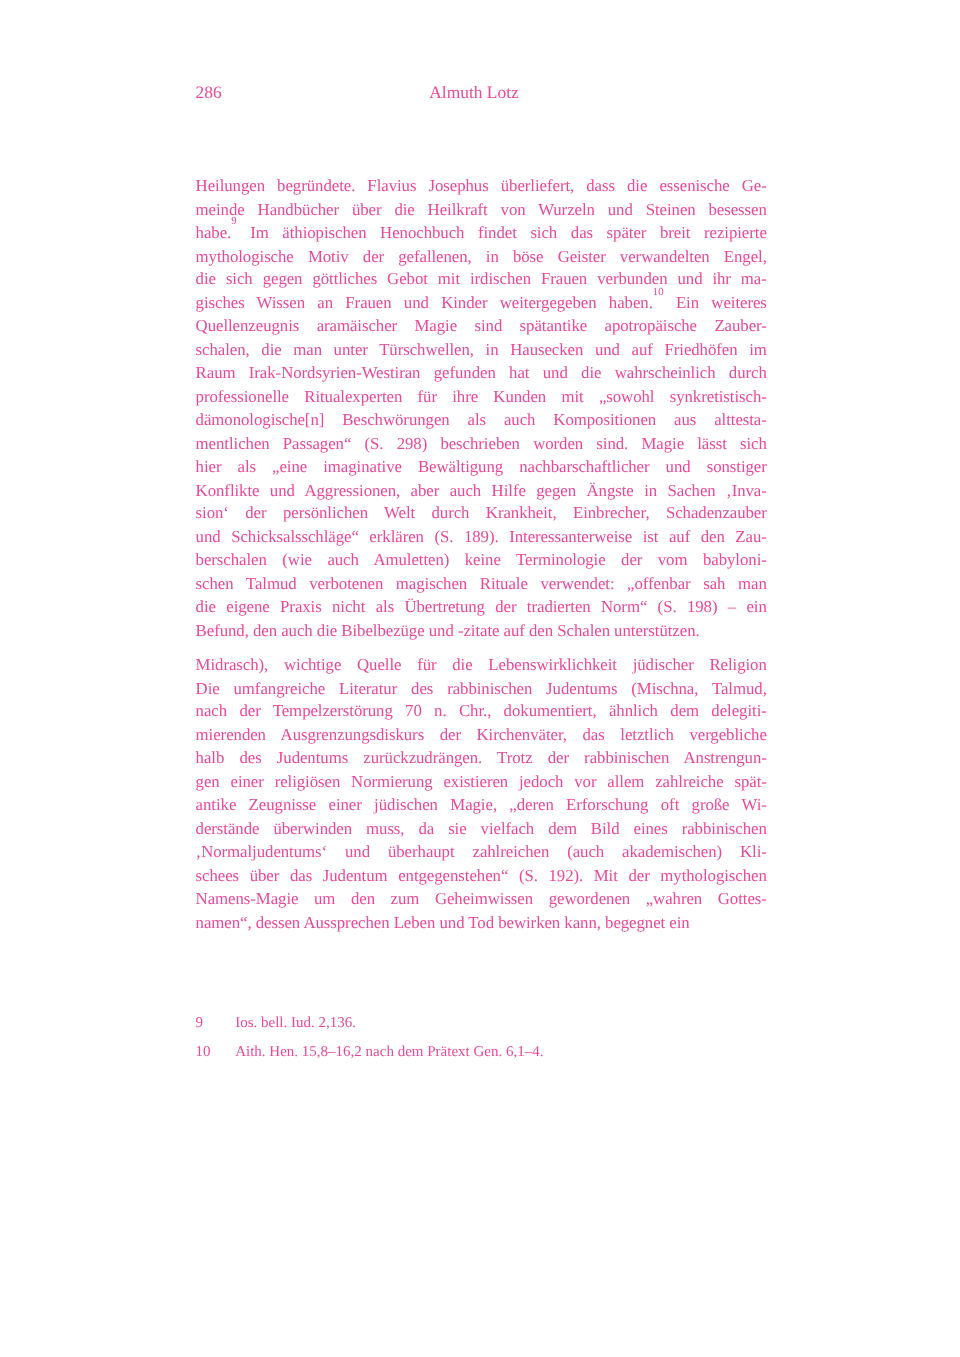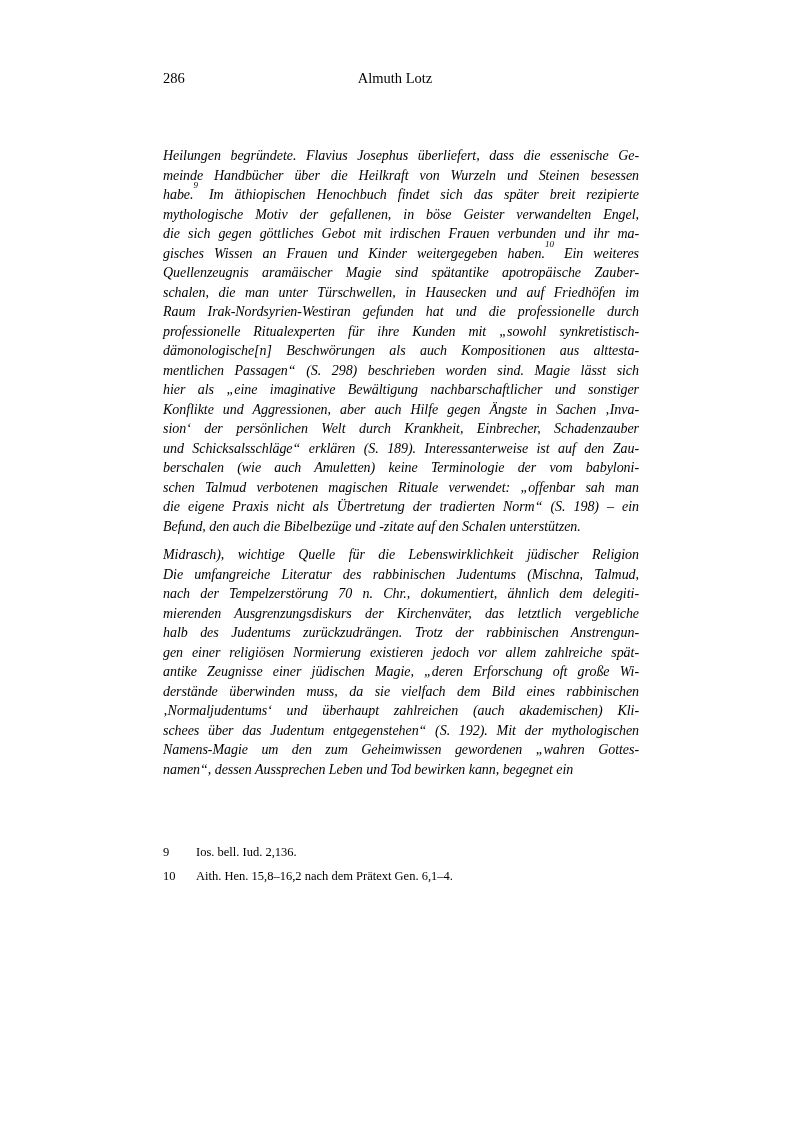--- a/index.html
+++ b/index.html
@@ -6,21 +6,21 @@
     margin: 0;
     padding: 0;
     background: #ffffff;
   }
   .page {
     position: relative;
     width: 800px;
     height: 1131px;
     background: #ffffff;
     font-family: "Liberation Serif", "DejaVu Serif", serif;
-    color: #000000;
+    color: #ec4899;
     overflow: hidden;
   }
   .running-head {
     position: absolute;
     left: 163px;
     top: 69px;
     width: 476px;
     height: 18px;
     font-size: 14.5px;
     line-height: 18px;
@@ -36,21 +36,20 @@
     right: 12px;
     text-align: center;
   }
   .text-block {
     position: absolute;
     left: 163px;
     top: 146px;
     width: 476px;
     font-size: 14px;
     letter-spacing: -0.05px;
-    font-style: italic;
   }
   .para { margin: 0; }
   .para-2 { margin-top: 9px; }
   .line {
     height: 19.5px;
     line-height: 19.5px;
     text-align: justify;
     text-align-last: justify;
     text-justify: inter-word;
     white-space: normal;
@@ -102,21 +101,21 @@
       <div class="line">
         <span>habe.</span><sup class="fn-marker">9</sup><span> Im äthiopischen Henochbuch findet sich das später breit rezipierte</span>
       </div>
       <div class="line">mythologische Motiv der gefallenen, in böse Geister verwandelten Engel,</div>
       <div class="line">die sich gegen göttliches Gebot mit irdischen Frauen verbunden und ihr ma-</div>
       <div class="line">
         <span>gisches Wissen an Frauen und Kinder weitergegeben haben.</span><sup class="fn-marker">10</sup><span> Ein weiteres</span>
       </div>
       <div class="line">Quellenzeugnis aramäischer Magie sind spätantike apotropäische Zauber-</div>
       <div class="line">schalen, die man unter Türschwellen, in Hausecken und auf Friedhöfen im</div>
-      <div class="line">Raum Irak-Nordsyrien-Westiran gefunden hat und die professionelle durch</div>
+      <div class="line">Raum Irak-Nordsyrien-Westiran gefunden hat und die wahrscheinlich durch</div>
       <div class="line">professionelle Ritualexperten für ihre Kunden mit „sowohl synkretistisch-</div>
       <div class="line">dämonologische[n] Beschwörungen als auch Kompositionen aus alttesta-</div>
       <div class="line">mentlichen Passagen“ (S. 298) beschrieben worden sind. Magie lässt sich</div>
       <div class="line">hier als „eine imaginative Bewältigung nachbarschaftlicher und sonstiger</div>
       <div class="line">Konflikte und Aggressionen, aber auch Hilfe gegen Ängste in Sachen ‚Inva-</div>
       <div class="line">sion‘ der persönlichen Welt durch Krankheit, Einbrecher, Schadenzauber</div>
       <div class="line">und Schicksalsschläge“ erklären (S. 189). Interessanterweise ist auf den Zau-</div>
       <div class="line">berschalen (wie auch Amuletten) keine Terminologie der vom babyloni-</div>
       <div class="line">schen Talmud verbotenen magischen Rituale verwendet: „offenbar sah man</div>
       <div class="line">die eigene Praxis nicht als Übertretung der tradierten Norm“ (S. 198) – ein</div>

